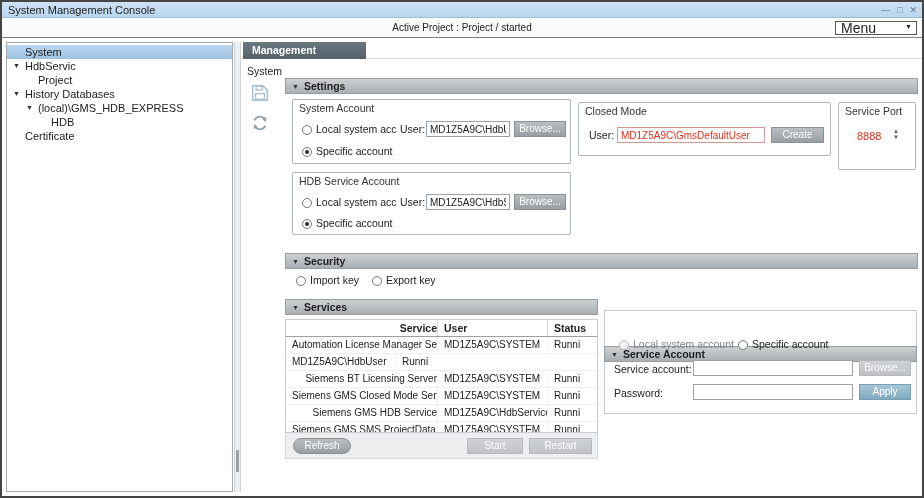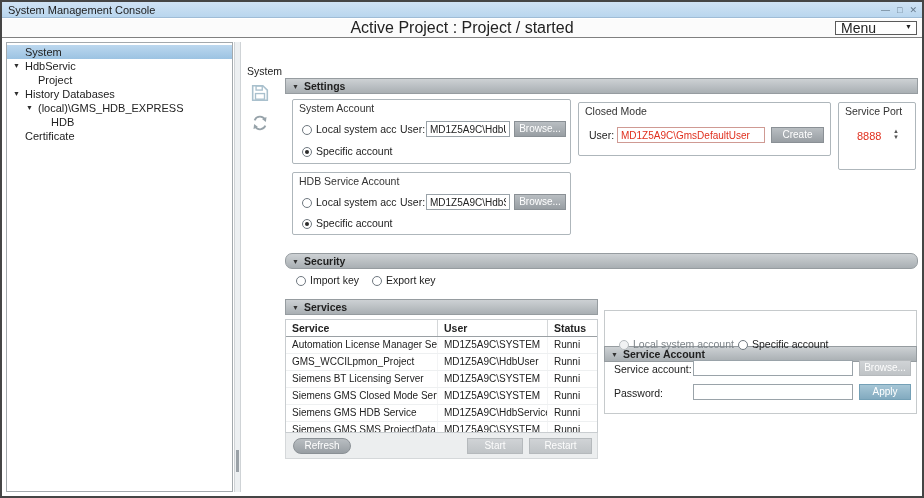--- a/index.html
+++ b/index.html
@@ -10,21 +10,21 @@
   .abs { position:absolute; }
 
   
   .titlebar { position:absolute; left:0; top:0; right:0; height:16px; background:linear-gradient(#cfe2f4,#b9d6ee); border-bottom:1px solid #9fbcd6; }
   .title { position:absolute; left:6px; top:0; line-height:16px; font-size:11px; color:#1b1b1b; }
   .winbtns { position:absolute; right:5px; top:0; height:16px; display:flex; gap:7px; align-items:center; }
   .wbtn { font-size:9px; color:#64788a; line-height:16px; cursor:default; }
 
   
   .headerbar { position:absolute; left:0; top:17px; right:0; height:19px; background:#fbfbfb; border-bottom:1px solid #808080; }
-  .active-project { position:absolute; left:0; right:0; top:0; text-align:center; line-height:18px; font-size:16px; color:#222; }
+  .active-project { position:absolute; left:0; right:0; top:0; text-align:center; line-height:18px; font-size:10px; color:#222; }
   .menu-btn { position:absolute; right:5px; top:2px; width:82px; height:14px; background:#fff; border:1px solid #5a5a5a; }
   .menu-btn .m-label { position:absolute; left:5px; top:0; line-height:12px; font-size:14px; }
   .menu-btn .caret { position:absolute; right:4px; top:1px; font-size:7px; color:#222; }
 
   
   .sidebar { position:absolute; left:4px; top:40px; width:227px; height:450px; background:#fff; border:1px solid #a3a9ad; padding-top:2px; overflow:hidden; }
   .tree-row { height:14px; line-height:14px; white-space:nowrap; display:flex; align-items:center; }
   .tree-row.selected { background:linear-gradient(#bcd8ef,#9cc3e2); }
   .expander { display:inline-block; width:12px; font-size:7px; color:#2e2e2e; text-align:left; }
   .tree-label { font-size:11px; }
@@ -62,21 +62,21 @@
 
   .port-val { position:absolute; font-size:11px; color:#e0301e; }
   .spin { position:absolute; left:54px; top:25px; display:flex; flex-direction:column; font-size:6px; color:#555; line-height:6px; }
 
   
   .table { position:absolute; background:#fff; border:1px solid #c9cdd0; overflow:hidden; }
   .thead { display:flex; height:17px; border-bottom:1px solid #9aa0a4; background:#fff; }
   .th { font-weight:bold; font-size:10.5px; line-height:16px; padding-left:6px; border-right:1px solid #d4d7d9; overflow:hidden; white-space:nowrap; }
   .tr { display:flex; height:17px; border-bottom:1px solid #eef0f1; }
   .td { font-size:10px; line-height:16px; padding-left:6px; overflow:hidden; white-space:nowrap; border-right:1px solid #f3f4f5; }
-  .col0 { width:152px; } .col1 { width:110px; } .col2 { width:49px; border-right:none; }
+  .col0 { width:152px;text-align:right; } .col1 { width:110px; } .col2 { width:49px; border-right:none; }
   .btnstrip { position:absolute; background:#eceeef; border:1px solid #d5d8da; border-top:none; }
 
   .sa-panel { position:absolute; border:1px solid #c6cacc; background:#fff; }
 </style>
 </head>
 <body>
 
 <div class="win">
 
   <div class="titlebar">
@@ -126,20 +126,23 @@
         <span class="tree-label">Certificate</span>
       </div>
     </div>
 
   <div class="vscroll">
     <div class="thumb"></div>
   </div>
 
   <div class="main">
 
+    <div class="tabrow">
+      <div class="tab">Management</div>
+    </div>
 
     <div class="pagelabel">System</div>
 
     <div class="toolbtn" style="left:10px; top:42px;">
       <svg width="18" height="18" viewBox="0 0 16 16">
         <path d="M1.5 1.5 h9 l4 4 v9 h-13 z" fill="none" stroke="#a9c0cd" stroke-width="1.4"></path>
         <rect x="4" y="8.5" width="8" height="5" fill="none" stroke="#a9c0cd" stroke-width="1.2"></rect>
         <rect x="4.5" y="1.8" width="5.5" height="3.6" fill="none" stroke="#a9c0cd" stroke-width="1.2"></rect>
       </svg>
     </div>
@@ -188,21 +191,21 @@
       <div class="gb-title">HDB Service Account</div>
       <span class="radio" style="left:9px; top:25px;"></span>
       <span class="lbl clip" style="left:23px; top:23px; width:81px;">Local system acc</span>
       <span class="lbl" style="left:107px; top:23px;">User:</span>
       <input class="txt" style="left: 133px; top: 21px; width: 84px;" value="MD1Z5A9C\HdbServic">
       <button class="btn" style="left:221px; top:21px; width:52px;">Browse...</button>
       <span class="radio checked" style="left:9px; top:46px;"></span>
       <span class="lbl" style="left:23px; top:44px;">Specific account</span>
     </div>
 
-    <div class="sect-header" style="left:44px; top:211px; width:633px;border-radius:7px;">
+    <div class="sect-header" style="left:44px; top:211px; width:633px;">
       <span class="s-caret">▼</span>
       <span class="s-title">Security</span>
     </div>
     <span class="radio abs" style="left:55px; top:234px;"></span>
     <span class="lbl abs" style="left:69px; top:232px;">Import key</span>
     <span class="radio abs" style="left:131px; top:234px;"></span>
     <span class="lbl abs" style="left:145px; top:232px;">Export key</span>
 
     <div class="sect-header" style="left:44px; top:257px; width:313px;">
       <span class="s-caret">▼</span>
@@ -215,21 +218,20 @@
           <div class="th col1">User</div>
           <div class="th col2">Status</div>
         </div>
       <div class="tbody">
           <div class="tr">
             <div class="td col0">Automation License Manager Service</div>
             <div class="td col1">MD1Z5A9C\SYSTEM</div>
             <div class="td col2">Runni</div>
           </div>
           <div class="tr">
-            <div class="td col0">GMS_WCCILpmon_Project</div>
             <div class="td col1">MD1Z5A9C\HdbUser</div>
             <div class="td col2">Runni</div>
           </div>
           <div class="tr">
             <div class="td col0">Siemens BT Licensing Server</div>
             <div class="td col1">MD1Z5A9C\SYSTEM</div>
             <div class="td col2">Runni</div>
           </div>
           <div class="tr">
             <div class="td col0">Siemens GMS Closed Mode Service</div>

